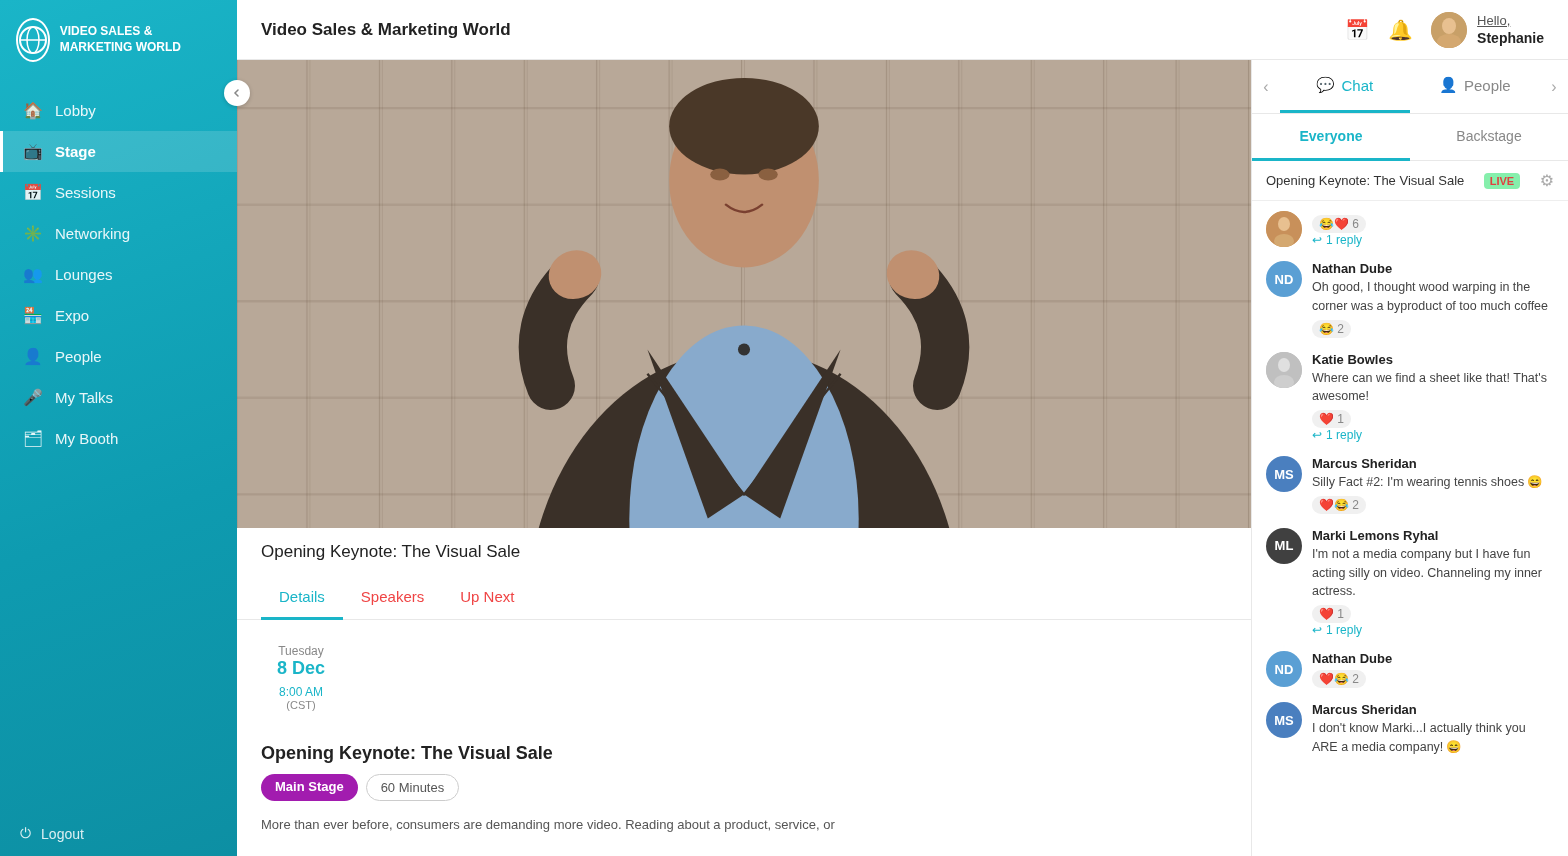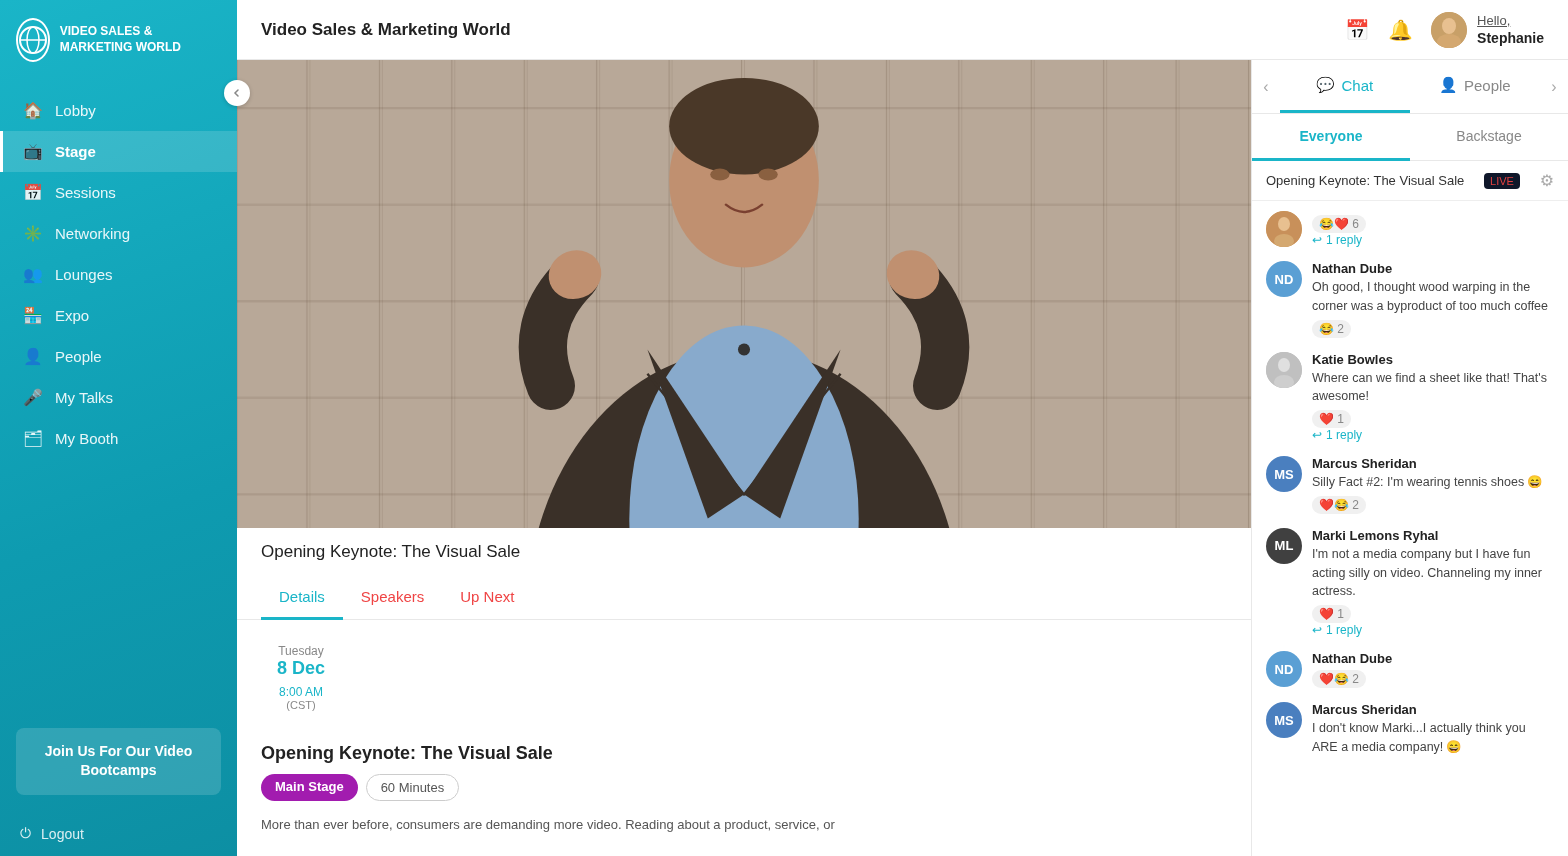--- a/index.html
+++ b/index.html
@@ -216,22 +216,22 @@
       cursor: pointer;
     }
     .sub-tab.active { color: #1ab5c8; font-weight: 600; border-bottom: 3px solid #1ab5c8; margin-bottom: -1px; }
     .chat-header {
       padding: 10px 14px;
       display: flex; align-items: center; justify-content: space-between;
       border-bottom: 1px solid #eee;
     }
     .chat-header-title { font-size: 13px; color: #333; font-weight: 500; }
     .chat-header-live {
-      font-size: 11px; color: #e04040; font-weight: 400;
-      background: #0f172a; border-radius: 4px; padding: 2px 6px;
+      font-size: 11px; color: #e04040; font-weight: 700;
+      background: #86efac; border-radius: 4px; padding: 2px 6px;
     }
     .chat-settings-icon { color: #aaa; font-size: 16px; cursor: pointer; }
     
     .chat-messages {
       flex: 1; overflow-y: auto;
       padding: 10px 14px;
       display: flex; flex-direction: column; gap: 14px;
     }
     .chat-msg { display: flex; gap: 10px; }
     .chat-avatar {
@@ -310,22 +310,20 @@
       <div class="nav-item">
         <span class="nav-icon">🎤</span>
         <span>My Talks</span>
       </div>
       <div class="nav-item">
         <span class="nav-icon">🗂</span>
         <span>My Booth</span>
       </div>
     </div>
 
-  <div class="sidebar-bootcamp">Join Us For Our
-Video Bootcamps</div>
   <div class="sidebar-logout">
     <span>⏻</span>
     <span>Logout</span>
   </div>
 </nav>
 
 <div id="main">
 
   <header id="topbar">
     <span id="topbar-title">Video Sales &amp; Marketing World</span>

